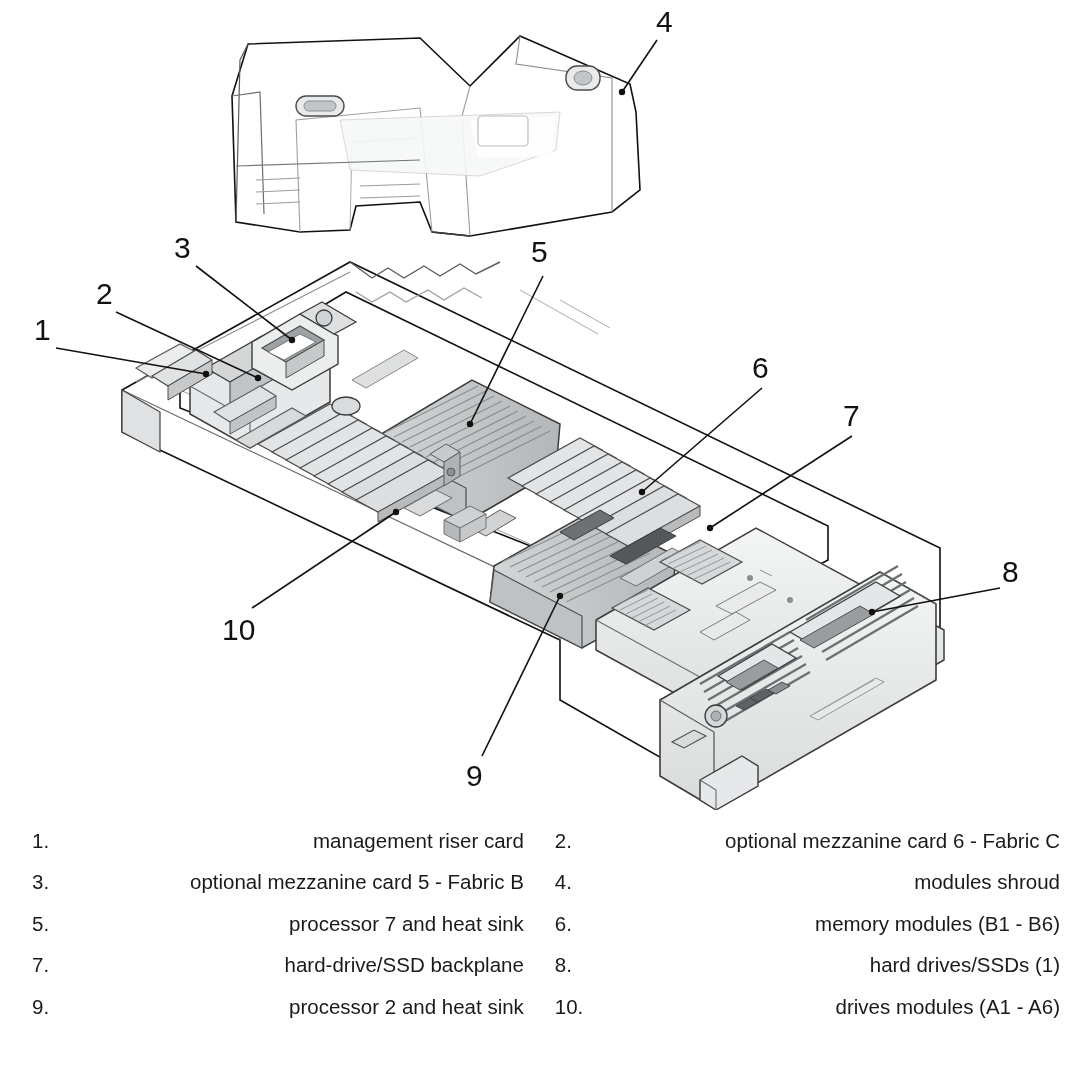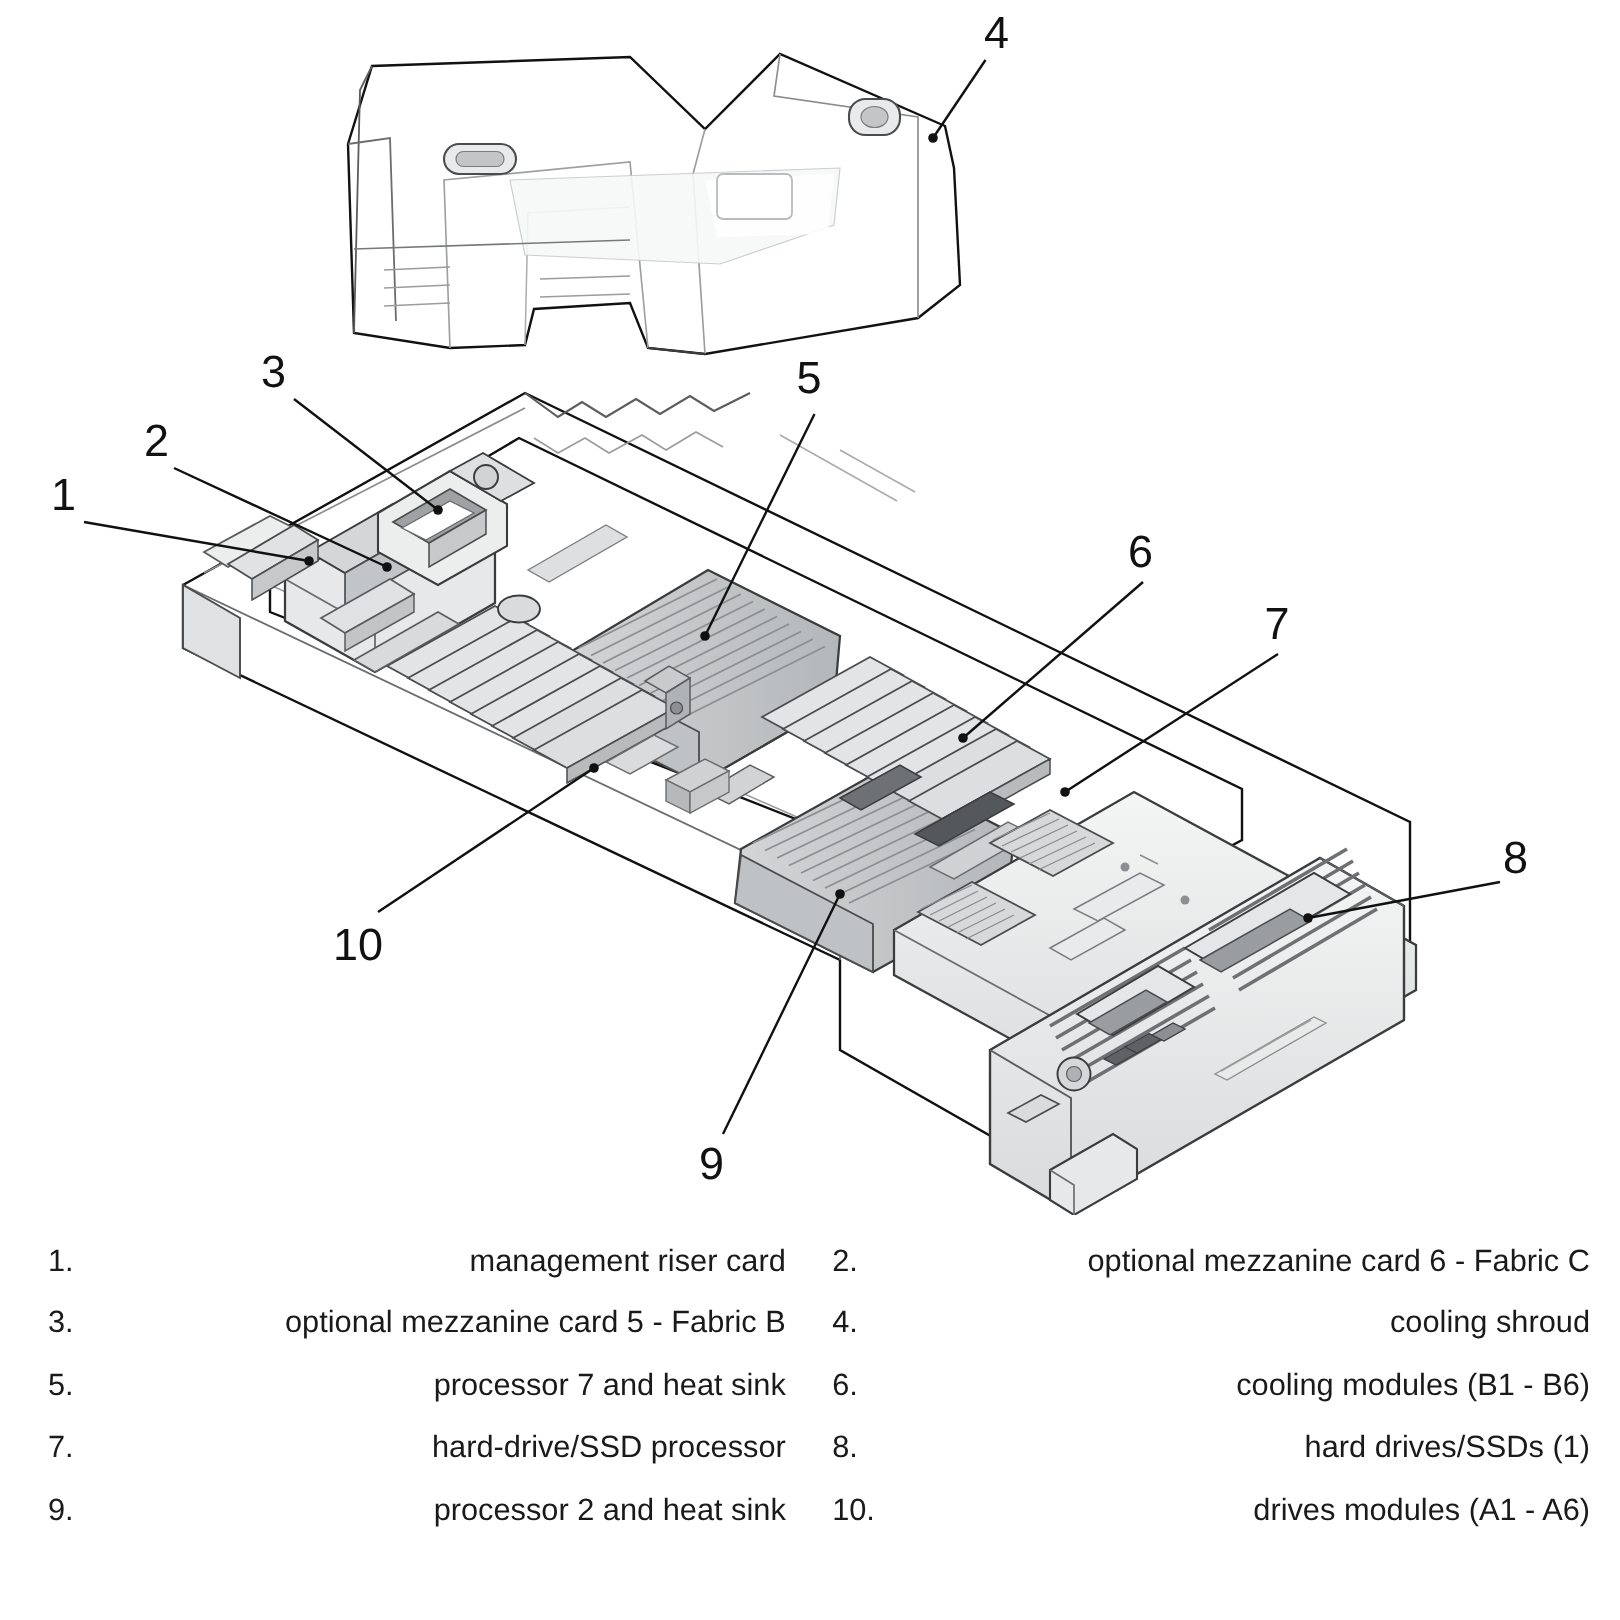--- a/index.html
+++ b/index.html
@@ -331,32 +331,32 @@
         <td class="label">management riser card</td>
         <td class="spacer"></td>
         <td class="num right-col">2.</td>
         <td class="label">optional mezzanine card 6 - Fabric C</td>
       </tr>
       <tr>
         <td class="num">3.</td>
         <td class="label">optional mezzanine card 5 - Fabric B</td>
         <td class="spacer"></td>
         <td class="num right-col">4.</td>
-        <td class="label">cooling shroud</td>
+        <td class="label">modules shroud</td>
       </tr>
       <tr>
         <td class="num">5.</td>
         <td class="label">processor 7 and heat sink</td>
         <td class="spacer"></td>
         <td class="num right-col">6.</td>
-        <td class="label">cooling modules (B1 - B6)</td>
+        <td class="label">memory modules (B1 - B6)</td>
       </tr>
       <tr>
         <td class="num">7.</td>
-        <td class="label">hard-drive/SSD processor</td>
+        <td class="label">hard-drive/SSD backplane</td>
         <td class="spacer"></td>
         <td class="num right-col">8.</td>
         <td class="label">hard drives/SSDs (1)</td>
       </tr>
       <tr>
         <td class="num">9.</td>
         <td class="label">processor 2 and heat sink</td>
         <td class="spacer"></td>
         <td class="num right-col">10.</td>
         <td class="label">drives modules (A1 - A6)</td>

